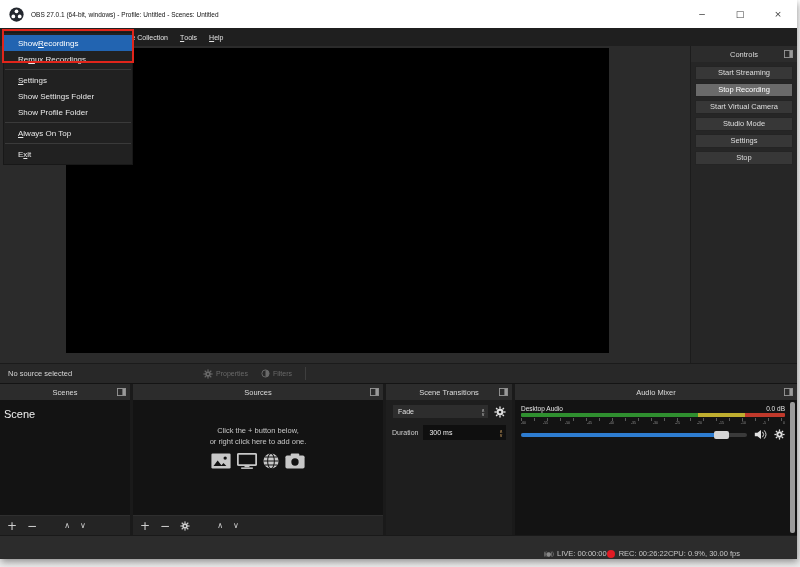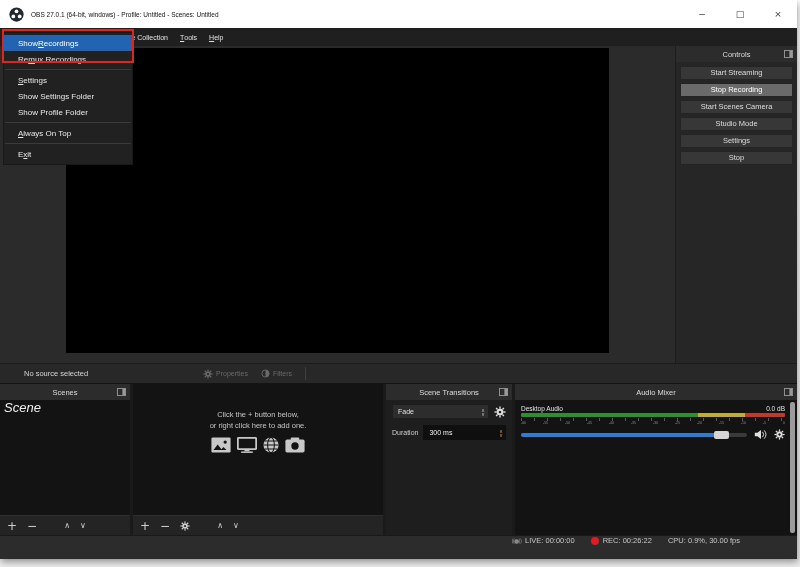--- a/index.html
+++ b/index.html
@@ -30,50 +30,50 @@
              font-size: 7px; color: #e2e2e2; padding-left: 3px; }
   .mitem { padding: 0 6px; height: 100%; display: flex; align-items: center; white-space: nowrap; }
   .mitem.dis { color: #6e6e6e; }
   .u { text-decoration: underline; text-underline-offset: 1px; }
 
   
   .main { display: flex; height: 317px; }
   .preview { flex: 1; position: relative; background: #2b2b2b; }
   .canvas { position: absolute; left: 66px; top: 2px; width: 543px; height: 305px; background: #000; }
 
-  .cpanel { width: 122px; background: #262626; border-left: 1px solid #1c1c1c;
+  .cpanel { width: 107px; background: #262626; border-left: 1px solid #1c1c1c;
             display: flex; flex-direction: column; }
   .phead { height: 16px; flex: none; position: relative; display: flex; align-items: center;
            justify-content: center; font-size: 7.5px; color: #dcdcdc; background: #2c2c2c; }
   .float-btn { position: absolute; right: 4px; top: 4px; width: 9px; height: 8px; color: #9a9a9a; }
   .cbtns { padding: 1px 4px; }
   .cbtn { height: 14px; line-height: 12px; text-align: center; background: #373737;
           border: 1px solid #242424; color: #dedede; font-size: 7.5px; margin-top: 3px; }
   .cbtn.active { background: #6a6a6a; color: #fff; }
 
   
   .ctxbar { height: 21px; background: #282828; border-top: 1px solid #1b1b1b;
             border-bottom: 1px solid #141414; display: flex; align-items: center;
             position: relative; }
-  .ctxstatus { color: #d6d6d6; font-size: 7.5px; padding-left: 24px; }
+  .ctxstatus { color: #d6d6d6; font-size: 7.5px; padding-left: 8px; }
   .ctxbtns { position: absolute; left: 203px; display: flex; align-items: center;
              gap: 13px; color: #696969; font-size: 7px; }
   .ctxbtn { display: flex; align-items: center; gap: 3px; }
   .vsep { width: 1px; height: 13px; background: #3e3e3e; }
 
   
   .docks { height: 151px; display: flex; gap: 3px; background: #1a1a1a; }
   .dock { display: flex; flex-direction: column; }
   .dock-scenes { width: 130px; }
   .dock-sources { width: 250px; }
   .dock-mixer { width: 282px; }
   .dock-transitions { flex: 1; }
   .dbody { flex: 1; background: #131313; position: relative; overflow: hidden; }
 
-  .scene-item { font-size: 13px; color: #f0f0f0; padding: 0 4px; font-style: italic; }
+  .scene-item { font-size: 11px; color: #f0f0f0; padding: 8px 4px; }
 
   .dtoolbar { position: absolute; left: 0; right: 0; bottom: 0; height: 20px;
               background: #242424; border-top: 1px solid #2e2e2e; display: flex;
               align-items: center; padding: 0 7px; gap: 10px; color: #cfcfcf; }
   .tbtn { font-size: 12px; line-height: 1; }
   .tbtn.small { font-size: 8px; }
   .sp { width: 7px; }
 
   .empty { margin-top: 25px; text-align: center; font-size: 7.5px; color: #c6c6c6; line-height: 11px; }
   .empty-icons { display: flex; justify-content: center; gap: 6px; margin-top: 6px; color: #c8c8c8; }
@@ -108,22 +108,22 @@
             padding: 0 3px 0 5px; }
   .spin { display: flex; flex-direction: column; line-height: 4px; font-size: 5px;
           color: #b9b9b9; margin-left: auto; text-align: center; }
   .durlabel { font-size: 7px; color: #cfcfcf; }
   .durinput { flex: 1; height: 15px; background: #0f0f0f; display: flex; align-items: center;
               font-size: 7px; color: #eeeeee; padding: 0 3px 0 6px; }
   .durinput .spin { color: #c79a5d; }
 
   
   .statusbar { height: 23px; background: #2c2c2c; border-top: 1px solid #191919;
-               display: flex; align-items: flex-start; justify-content: flex-end;
-               gap: 16px; padding-right: 57px; font-size: 7.5px; color: #c6c6c6; }
+               display: flex; align-items: flex-end; justify-content: flex-end;
+               gap: 0; padding-right: 57px; font-size: 7.5px; color: #c6c6c6; }
   .sitem { display: flex; align-items: center; gap: 4px; }
   .bcast { font-size: 6px; color: #8a8a8a; letter-spacing: -1px; }
   .recdot { width: 8px; height: 8px; border-radius: 50%; background: #e01b24; }
 
   
   #filemenu { position: absolute; left: 3px; top: 32px; width: 130px; background: #212121;
               border: 1px solid #181818; padding: 2px 0; z-index: 5; }
   .fitem { height: 16px; display: flex; align-items: center; padding-left: 14px;
            font-size: 8px; color: #e8e8e8; white-space: nowrap; }
   .fitem.hl { background: #2264b1; color: #ffffff; }
@@ -248,21 +248,21 @@
     <div class="cpanel">
       <div class="phead">
         <span>Controls</span>
         <svg class="float-btn inline" viewBox="0 0 10 9">
             <use href="#sym-float"></use>
           </svg>
       </div>
       <div class="cbtns">
         <div class="cbtn">Start Streaming</div>
         <div class="cbtn active">Stop Recording</div>
-        <div class="cbtn">Start Scenes Camera</div>
+        <div class="cbtn">Start Virtual Camera</div>
         <div class="cbtn">Studio Mode</div>
         <div class="cbtn">Settings</div>
         <div class="cbtn">Stop</div>
       </div>
     </div>
   </div>
 
   <div class="ctxbar">
     <div class="ctxstatus">No source selected</div>
     <div class="ctxbtns">
@@ -297,20 +297,26 @@
           <span class="tbtn glyph">+</span>
           <span class="tbtn glyph">−</span>
           <span class="sp"></span>
           <span class="tbtn small glyph">∧</span>
           <span class="tbtn small glyph">∨</span>
         </div>
       </div>
     </div>
 
     <div class="dock dock-sources">
+      <div class="phead">
+        <span>Sources</span>
+        <svg class="float-btn inline" viewBox="0 0 10 9">
+            <use href="#sym-float"></use>
+          </svg>
+      </div>
       <div class="dbody">
         <div class="empty">
           <div>Click the + button below,</div>
           <div>or right click here to add one.</div>
           <div class="empty-icons">
             <svg class="inline" width="20" height="16" viewBox="0 0 24 19">
                 <use href="#sym-image"></use>
               </svg>
             <svg class="inline" width="20" height="16" viewBox="0 0 24 19">
                 <use href="#sym-monitor"></use>

